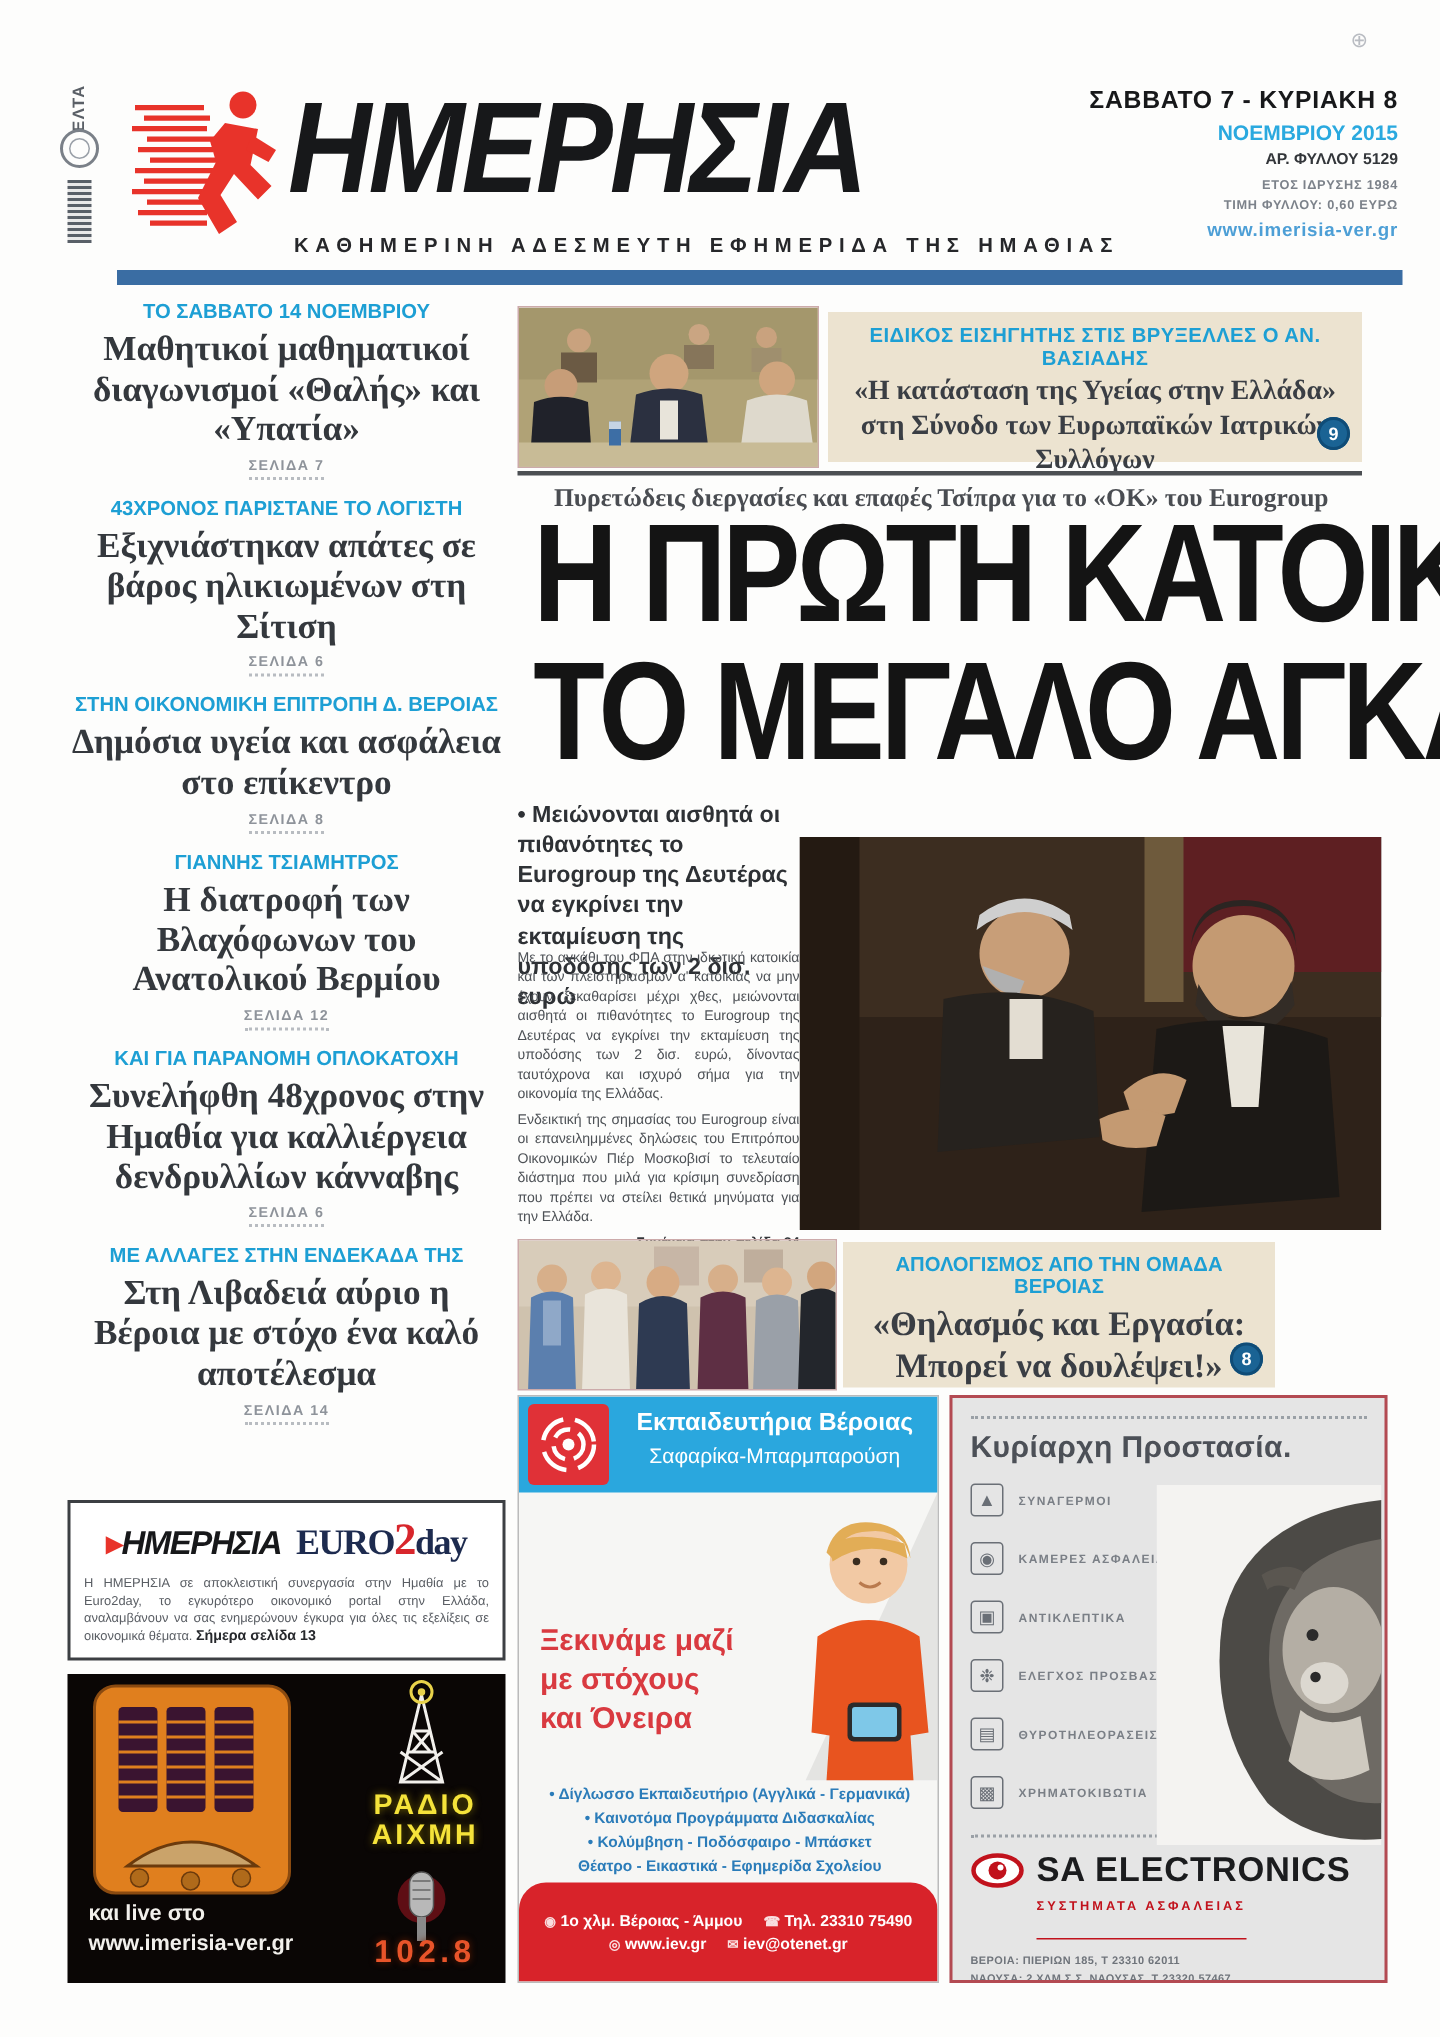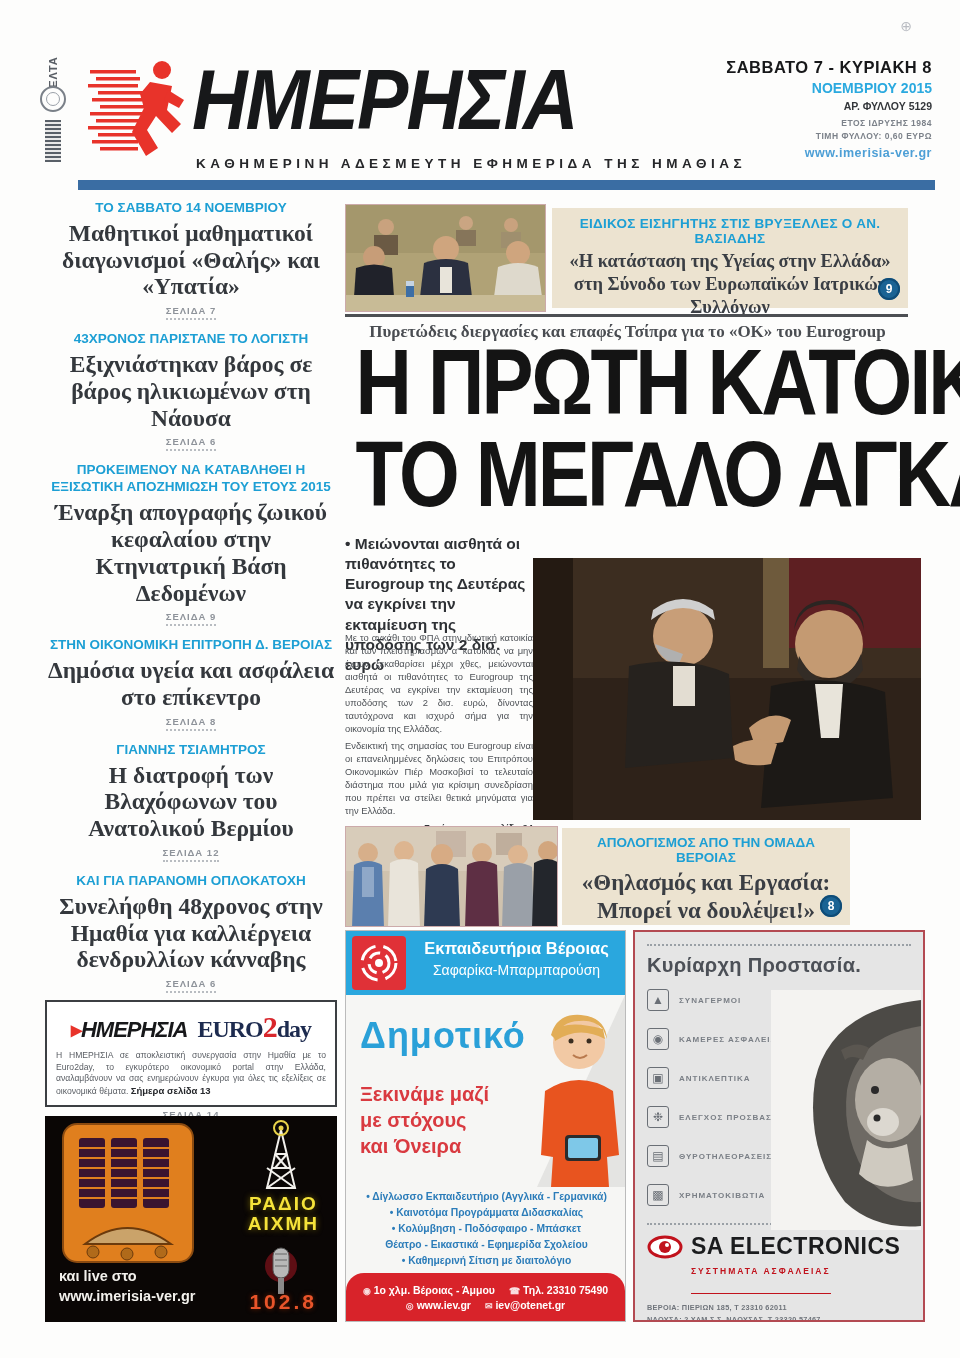--- a/index.html
+++ b/index.html
@@ -123,21 +123,21 @@
   .school-logo { position:absolute; left:6px; top:5px; width:54px; height:54px; background:#e03137; border-radius:4px;
     display:flex; align-items:center; justify-content:center; }
   .school-names { position:absolute; left:68px; top:8px; width:205px; text-align:center; color:#fff; }
   .school-names .n1 { font-size:16.5px; font-weight:bold; }
   .school-names .n2 { font-size:14px; margin-top:4px; }
   .school-level { position:absolute; left:14px; top:84px; font-size:36px; font-weight:bold; color:#2aa0d8; letter-spacing:1px;}
   .school-slogan { position:absolute; left:14px; top:150px; font-size:20px; font-weight:bold; color:#d93a40; line-height:1.3; }
   .school-boy { position:absolute; right:0; top:64px; }
   .school-bullets { position:absolute; left:8px; top:258px; width:265px; text-align:center;
     font-size:10.3px; font-weight:bold; color:#2b7cb9; line-height:1.55; }
-  .school-footer { position:absolute; left:0; bottom:0; width:100%; height:48px; background:#d8232a;
+  .school-footer { position:absolute; left:0; bottom:0; width:100%; height:66px; background:#d8232a;
     border-radius:18px 18px 0 0; color:#fff; font-size:10.5px; font-weight:bold;
     display:flex; flex-direction:column; align-items:center; justify-content:center; gap:3px; }
   .school-footer .row { display:flex; gap:14px; align-items:center; }
   .sf-icon { font-size:9px; opacity:.85; }
 
   
   .security-ad { position:absolute; left:633px; top:930px; width:292px; height:392px;
     border:2px solid #b34a52; background:#e5e5e5; padding:10px 12px; overflow:hidden; }
   .dotline { border-top:2px dotted #9aa0a6; margin:2px 0 8px; }
   .sec-title { font-size:20px; font-weight:bold; color:#4c5057; letter-spacing:.3px; }
@@ -200,27 +200,22 @@
   <div class="blue-bar"></div>
 
   <div class="left-col">
     <div class="teaser">
       <div class="kicker">ΤΟ ΣΑΒΒΑΤΟ 14 ΝΟΕΜΒΡΙΟΥ</div>
       <div class="headline">Μαθητικοί μαθηματικοί διαγωνισμοί «Θαλής» και «Υπατία»</div>
       <span class="pageref">ΣΕΛΙΔΑ 7</span>
     </div>
     <div class="teaser">
       <div class="kicker">43ΧΡΟΝΟΣ ΠΑΡΙΣΤΑΝΕ ΤΟ ΛΟΓΙΣΤΗ</div>
-      <div class="headline">Εξιχνιάστηκαν βάρος σε βάρος ηλικιωμένων στη Νάουσα</div>
+      <div class="headline">Εξιχνιάστηκαν απάτες σε βάρος ηλικιωμένων στη Σίτιση</div>
       <span class="pageref">ΣΕΛΙΔΑ 6</span>
-    </div>
-    <div class="teaser">
-      <div class="kicker">ΠΡΟΚΕΙΜΕΝΟΥ ΝΑ ΚΑΤΑΒΛΗΘΕΙ Η ΕΞΙΣΩΤΙΚΗ ΑΠΟΖΗΜΙΩΣΗ ΤΟΥ ΕΤΟΥΣ 2015</div>
-      <div class="headline">Έναρξη απογραφής ζωικού κεφαλαίου στην Κτηνιατρική Βάση Δεδομένων</div>
-      <span class="pageref">ΣΕΛΙΔΑ 9</span>
     </div>
     <div class="teaser">
       <div class="kicker">ΣΤΗΝ ΟΙΚΟΝΟΜΙΚΗ ΕΠΙΤΡΟΠΗ Δ. ΒΕΡΟΙΑΣ</div>
       <div class="headline">Δημόσια υγεία και ασφάλεια στο επίκεντρο</div>
       <span class="pageref">ΣΕΛΙΔΑ 8</span>
     </div>
     <div class="teaser">
       <div class="kicker">ΓΙΑΝΝΗΣ ΤΣΙΑΜΗΤΡΟΣ</div>
       <div class="headline">Η διατροφή των Βλαχόφωνων του Ανατολικού Βερμίου</div>
       <span class="pageref">ΣΕΛΙΔΑ 12</span>
@@ -409,21 +404,20 @@
           <circle cx="22" cy="22" r="17" fill="none" stroke="#fff" stroke-width="3" stroke-dasharray="20 8"></circle>
           <circle cx="22" cy="22" r="10" fill="none" stroke="#fff" stroke-width="3" stroke-dasharray="12 6"></circle>
           <circle cx="22" cy="22" r="4" fill="#fff"></circle>
         </svg>
       </div>
       <div class="school-names">
         <div class="n1">Εκπαιδευτήρια Βέροιας</div>
         <div class="n2">Σαφαρίκα-Μπαρμπαρούση</div>
       </div>
     </div>
-    <div class="school-level">Δημοτικό</div>
     <div class="school-slogan">
       <div>Ξεκινάμε μαζί</div>
       <div>με στόχους</div>
       <div>και Όνειρα</div>
     </div>
     <svg class="school-boy" width="118" height="192" viewBox="0 0 118 192">
       <path d="M118 0 L118 192 L30 192 Z" fill="#e4e4e2"></path>
       <circle cx="72" cy="48" r="26" fill="#f2c9a4"></circle>
       <path d="M44 40 Q50 18 74 20 Q98 22 100 44 L96 34 Q86 24 72 26 Q54 26 48 44 Z" fill="#e2ad56"></path>
       <path d="M46 36 Q60 24 96 34 L98 44 Q72 30 48 46 Z" fill="#e2ad56"></path>

